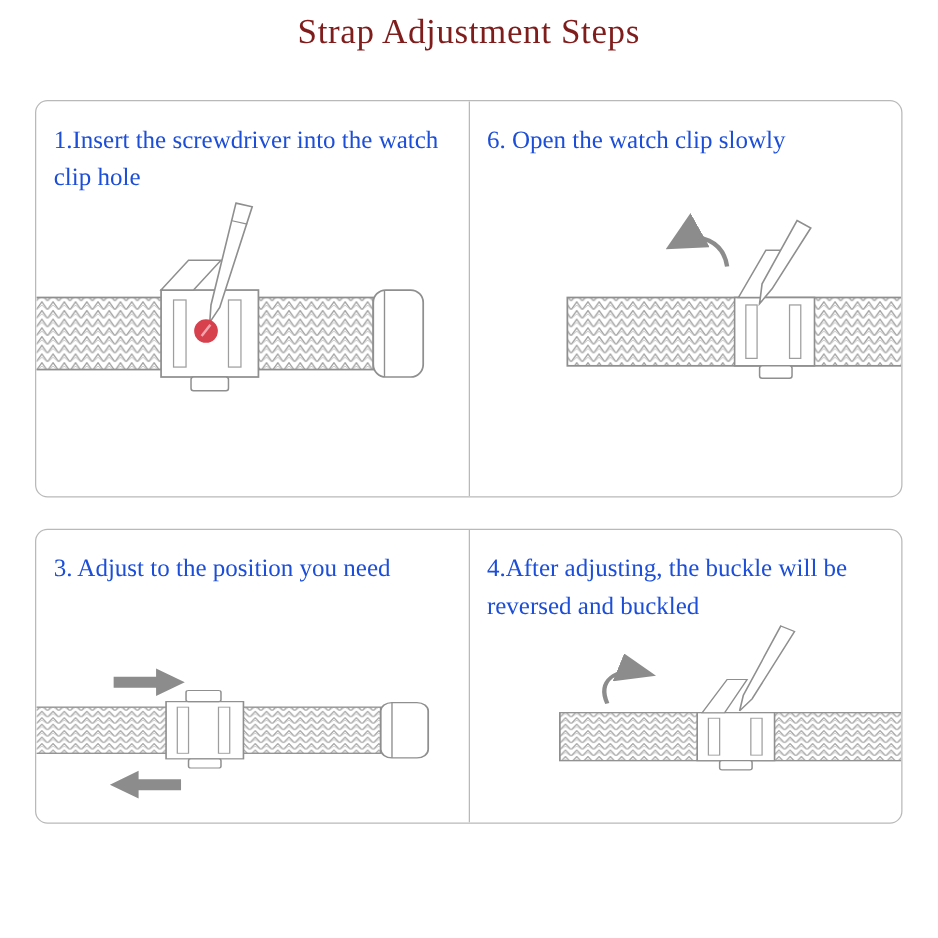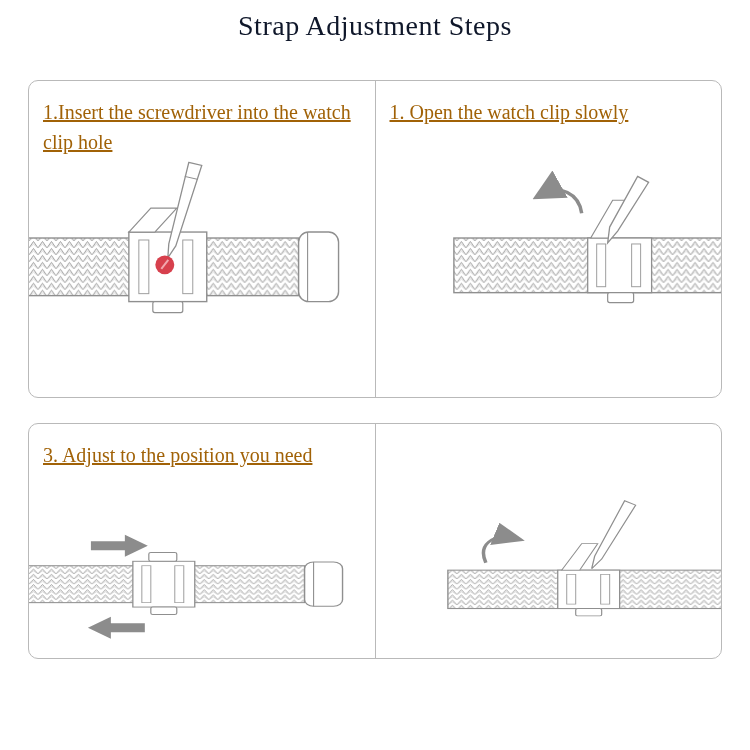--- a/index.html
+++ b/index.html
@@ -5,21 +5,21 @@
   * { margin:0; padding:0; box-sizing:border-box; }
   html,body { width:750px; height:750px; background:#ffffff; overflow:hidden; }
   body { font-family:"Liberation Serif", serif; position:relative; }
 
   .title {
     text-align:center;
     padding-top:10px;
     font-size:28px;
     font-weight:400;
     letter-spacing:0.5px;
-    color:#0f172a;
+    color:#7f1d1d;
   }
 
   .rows { position:absolute; left:28px; top:80px; width:694px; }
 
   .row {
     display:flex;
     border:1px solid #b9b9b9;
     border-radius:10px;
     height:318px;
     overflow:hidden;
@@ -27,25 +27,24 @@
     margin-bottom:25px;
   }
   .row.bottom { height:236px; margin-bottom:0; }
 
   .cell { position:relative; flex:1 1 0; height:100%; overflow:hidden; }
   .cell + .cell { border-left:1px solid #b9b9b9; }
 
   .caption {
     position:relative;
     z-index:2;
-    color:#a16207;
+    color:#1d4ed8;
     font-size:20px;
     line-height:1.5;
     padding:16px 10px 0 14px;
-    text-decoration:underline;
   }
   .caption span { display:block; }
 
   svg.illus {
     position:absolute; left:0; top:0;
     width:100%; height:100%;
     z-index:1;
   }
 </style>
 </head>
@@ -88,21 +87,21 @@
           </g>
           <g>
             <circle cx="136" cy="185" r="9.5" fill="#d7404d"></circle>
             <path d="M132.5 189 L139.5 180" stroke="#f2a7ae" stroke-width="2" fill="none"></path>
           </g>
         </svg>
       </section>
 
       <section class="cell">
         <div class="caption">
-          <span>1. Open the watch clip slowly</span>
+          <span>6. Open the watch clip slowly</span>
         </div>
         <svg class="illus" viewBox="0 0 346 318" preserveAspectRatio="none">
           <defs>
             <pattern id="mesh2" width="9" height="7" patternUnits="userSpaceOnUse">
               <path d="M0 7 L4.5 0.5 L9 7" fill="none" stroke="#9e9e9e" stroke-width="1"></path>
               <path d="M0 7 L4.5 3.2 L9 7" fill="none" stroke="#c0c0c0" stroke-width="0.7"></path>
             </pattern>
             <marker id="ah2" markerWidth="9" markerHeight="9" refX="6" refY="4.5" orient="auto">
               <path d="M0 0 L9 4.5 L0 9 Z" fill="#8c8c8c"></path>
             </marker>
@@ -155,20 +154,23 @@
           <g>
             <path d="M62 159 H96 V150 L119 165 L96 180 V171 H62 Z" fill="#8c8c8c"></path>
           </g>
           <g>
             <path d="M116 270 H82 V261 L59 276 L82 291 V282 H116 Z" fill="#8c8c8c"></path>
           </g>
         </svg>
       </section>
 
       <section class="cell">
+        <div class="caption">
+          <span>4.After adjusting, the buckle will be reversed and buckled</span>
+        </div>
         <svg class="illus" viewBox="0 0 346 317" preserveAspectRatio="none">
           <defs>
             <pattern id="mesh4" width="9" height="7" patternUnits="userSpaceOnUse">
               <path d="M0 7 L4.5 0.5 L9 7" fill="none" stroke="#9e9e9e" stroke-width="1"></path>
               <path d="M0 7 L4.5 3.2 L9 7" fill="none" stroke="#c0c0c0" stroke-width="0.7"></path>
             </pattern>
             <marker id="ah4" markerWidth="9" markerHeight="9" refX="6" refY="4.5" orient="auto">
               <path d="M0 0 L9 4.5 L0 9 Z" fill="#8c8c8c"></path>
             </marker>
           </defs>

